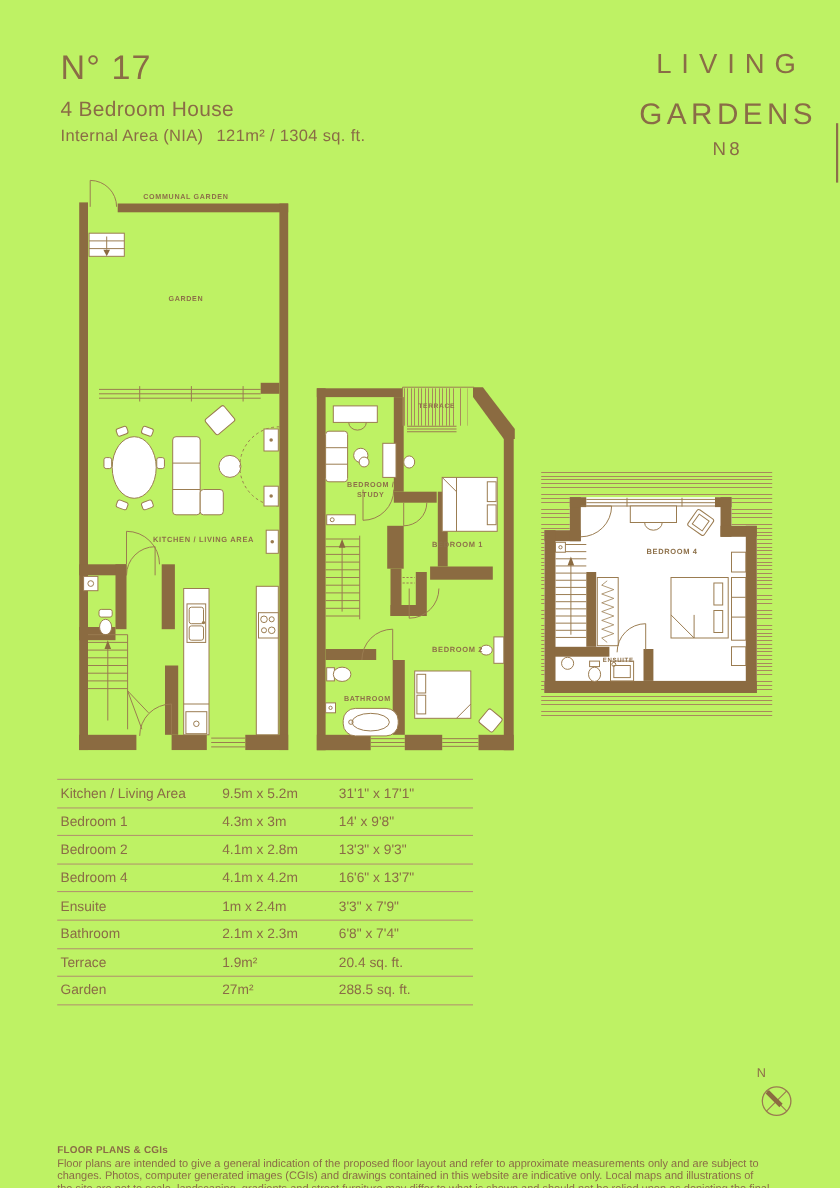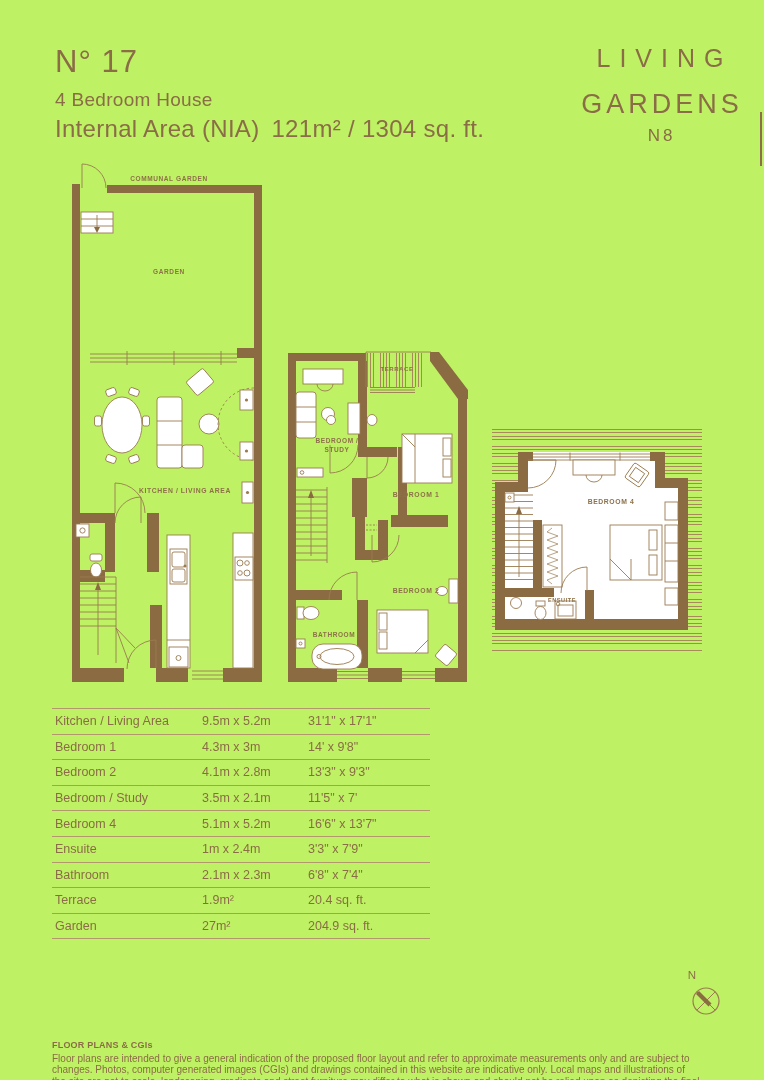--- a/index.html
+++ b/index.html
@@ -2,21 +2,21 @@
 <html><head>
 <meta charset="utf-8">
 <style>
   html,body{margin:0;padding:0;background:#fff;}
   .page{position:relative;width:764px;height:1080px;background:#bef264;overflow:hidden;
         font-family:"Liberation Sans",sans-serif;color:#8a6c46;}
   
   .title-block{position:absolute;left:55px;top:44px;}
   .unit{font-size:31px;letter-spacing:1px;}
   .sub{font-size:19px;margin-top:9px;letter-spacing:.3px;}
-  .area{font-size:24px;margin-top:4px;letter-spacing:.3px;}
+  .area{font-size:15px;margin-top:4px;letter-spacing:.3px;}
   .area .val{margin-left:12px;}
   .brand{position:absolute;left:575px;top:44px;width:170px;text-align:center;}
   .brand .l1{font-size:25px;letter-spacing:9px;padding-left:9px;}
   .brand .l2{font-size:27px;letter-spacing:4px;padding-left:4px;margin-top:16px;}
   .brand .l3{font-size:17px;letter-spacing:3px;padding-left:3px;margin-top:6px;}
   
   .plan{position:absolute;}
   svg text.rl{font-family:"Liberation Sans",sans-serif;font-weight:bold;fill:#8d7049;
       letter-spacing:.6px;text-anchor:middle;}
   
@@ -310,48 +310,43 @@
         <span class="c1">Bedroom 1</span>
         <span>4.3m x 3m</span>
         <span>14' x 9'8"</span>
       </div>
     <div class="row">
         <span class="c1">Bedroom 2</span>
         <span>4.1m x 2.8m</span>
         <span>13'3" x 9'3"</span>
       </div>
     <div class="row">
-        <span class="c1">Bedroom / Study</span>
-        <span>3.5m x 2.1m</span>
-        <span>11'5" x 7'</span>
-      </div>
-    <div class="row">
         <span class="c1">Bedroom 4</span>
-        <span>5.1m x 5.2m</span>
+        <span>4.1m x 4.2m</span>
         <span>16'6" x 13'7"</span>
       </div>
     <div class="row">
         <span class="c1">Ensuite</span>
         <span>1m x 2.4m</span>
         <span>3'3" x 7'9"</span>
       </div>
     <div class="row">
         <span class="c1">Bathroom</span>
         <span>2.1m x 2.3m</span>
         <span>6'8" x 7'4"</span>
       </div>
     <div class="row">
         <span class="c1">Terrace</span>
         <span>1.9m²</span>
         <span>20.4 sq. ft.</span>
       </div>
     <div class="row">
         <span class="c1">Garden</span>
         <span>27m²</span>
-        <span>204.9 sq. ft.</span>
+        <span>288.5 sq. ft.</span>
       </div>
   </div>
 
   <svg class="compass" width="56" height="56" viewBox="0 0 56 56">
     <text x="14" y="16" font-size="11.5" fill="#8d7049" text-anchor="middle" font-family="Liberation Sans, sans-serif">N</text>
     <g stroke="#9a7b50" fill="none">
       <circle cx="28" cy="38" r="13" stroke-width="1.2"></circle>
       <path d="M18.8,28.8 L37.2,47.2 M37.2,28.8 L18.8,47.2" stroke-width="1"></path>
       <path d="M19.5,29.5 L32,42" stroke="#8b6b41" stroke-width="4.2"></path>
     </g>

